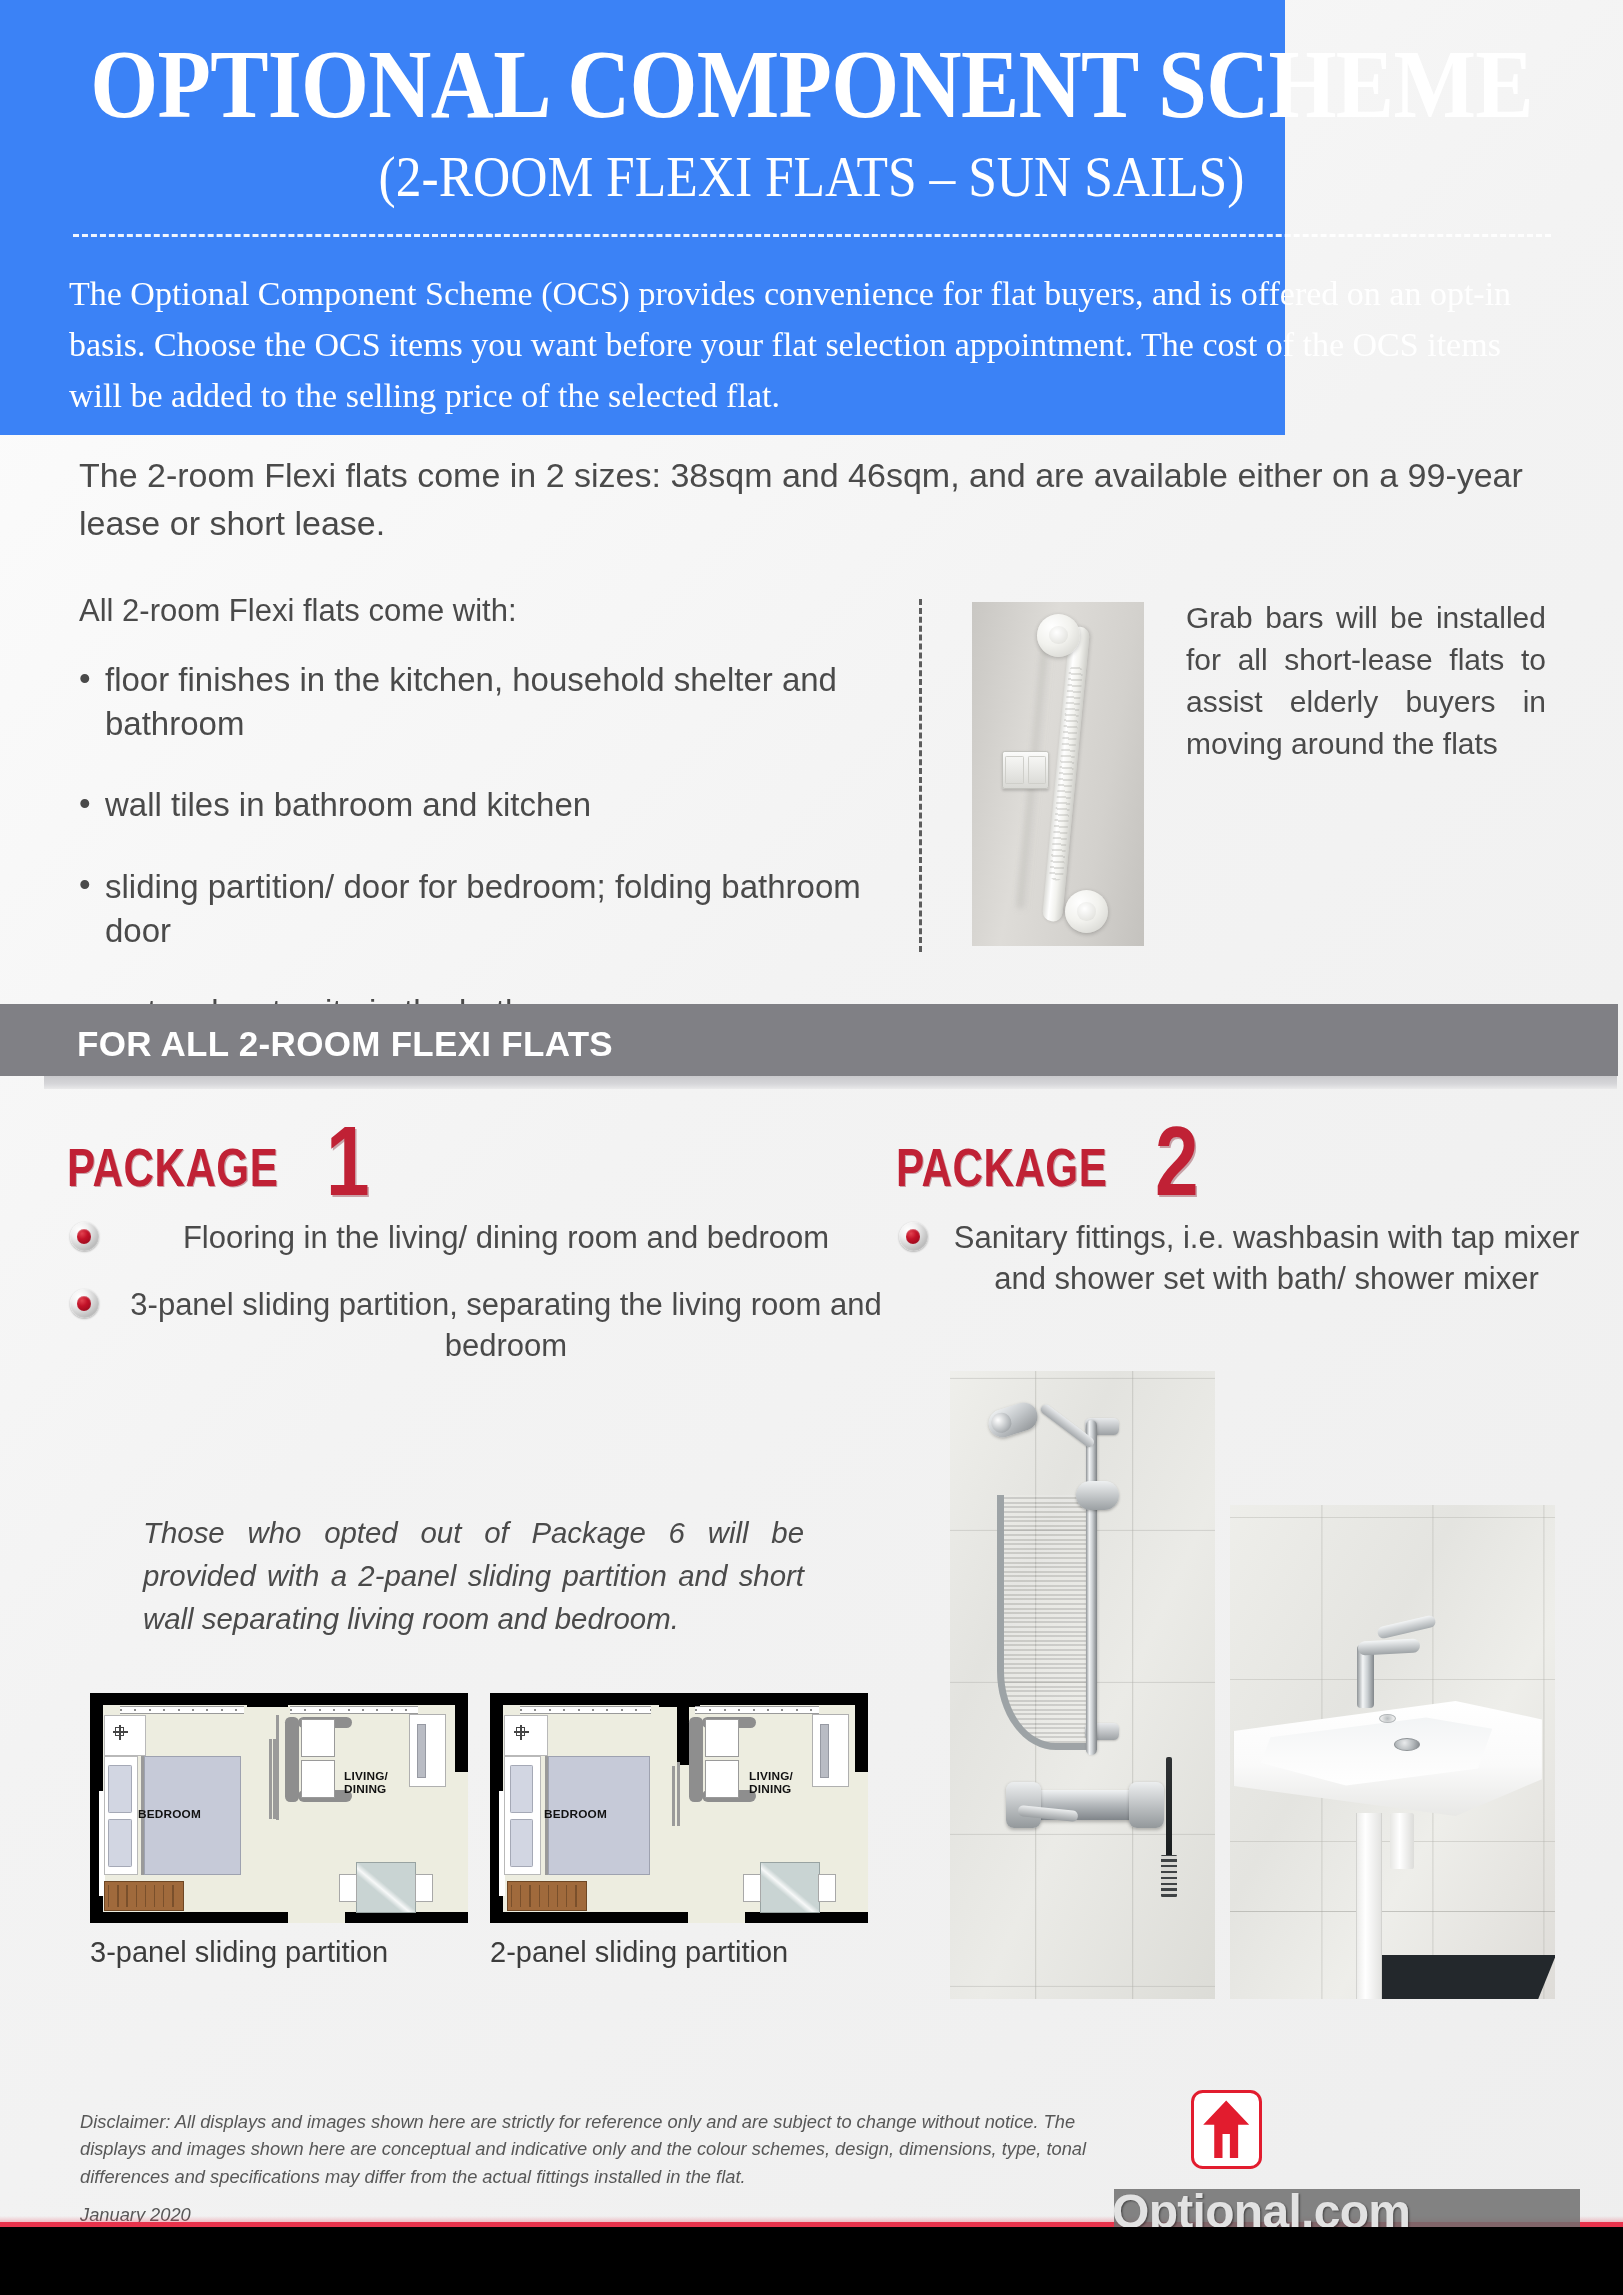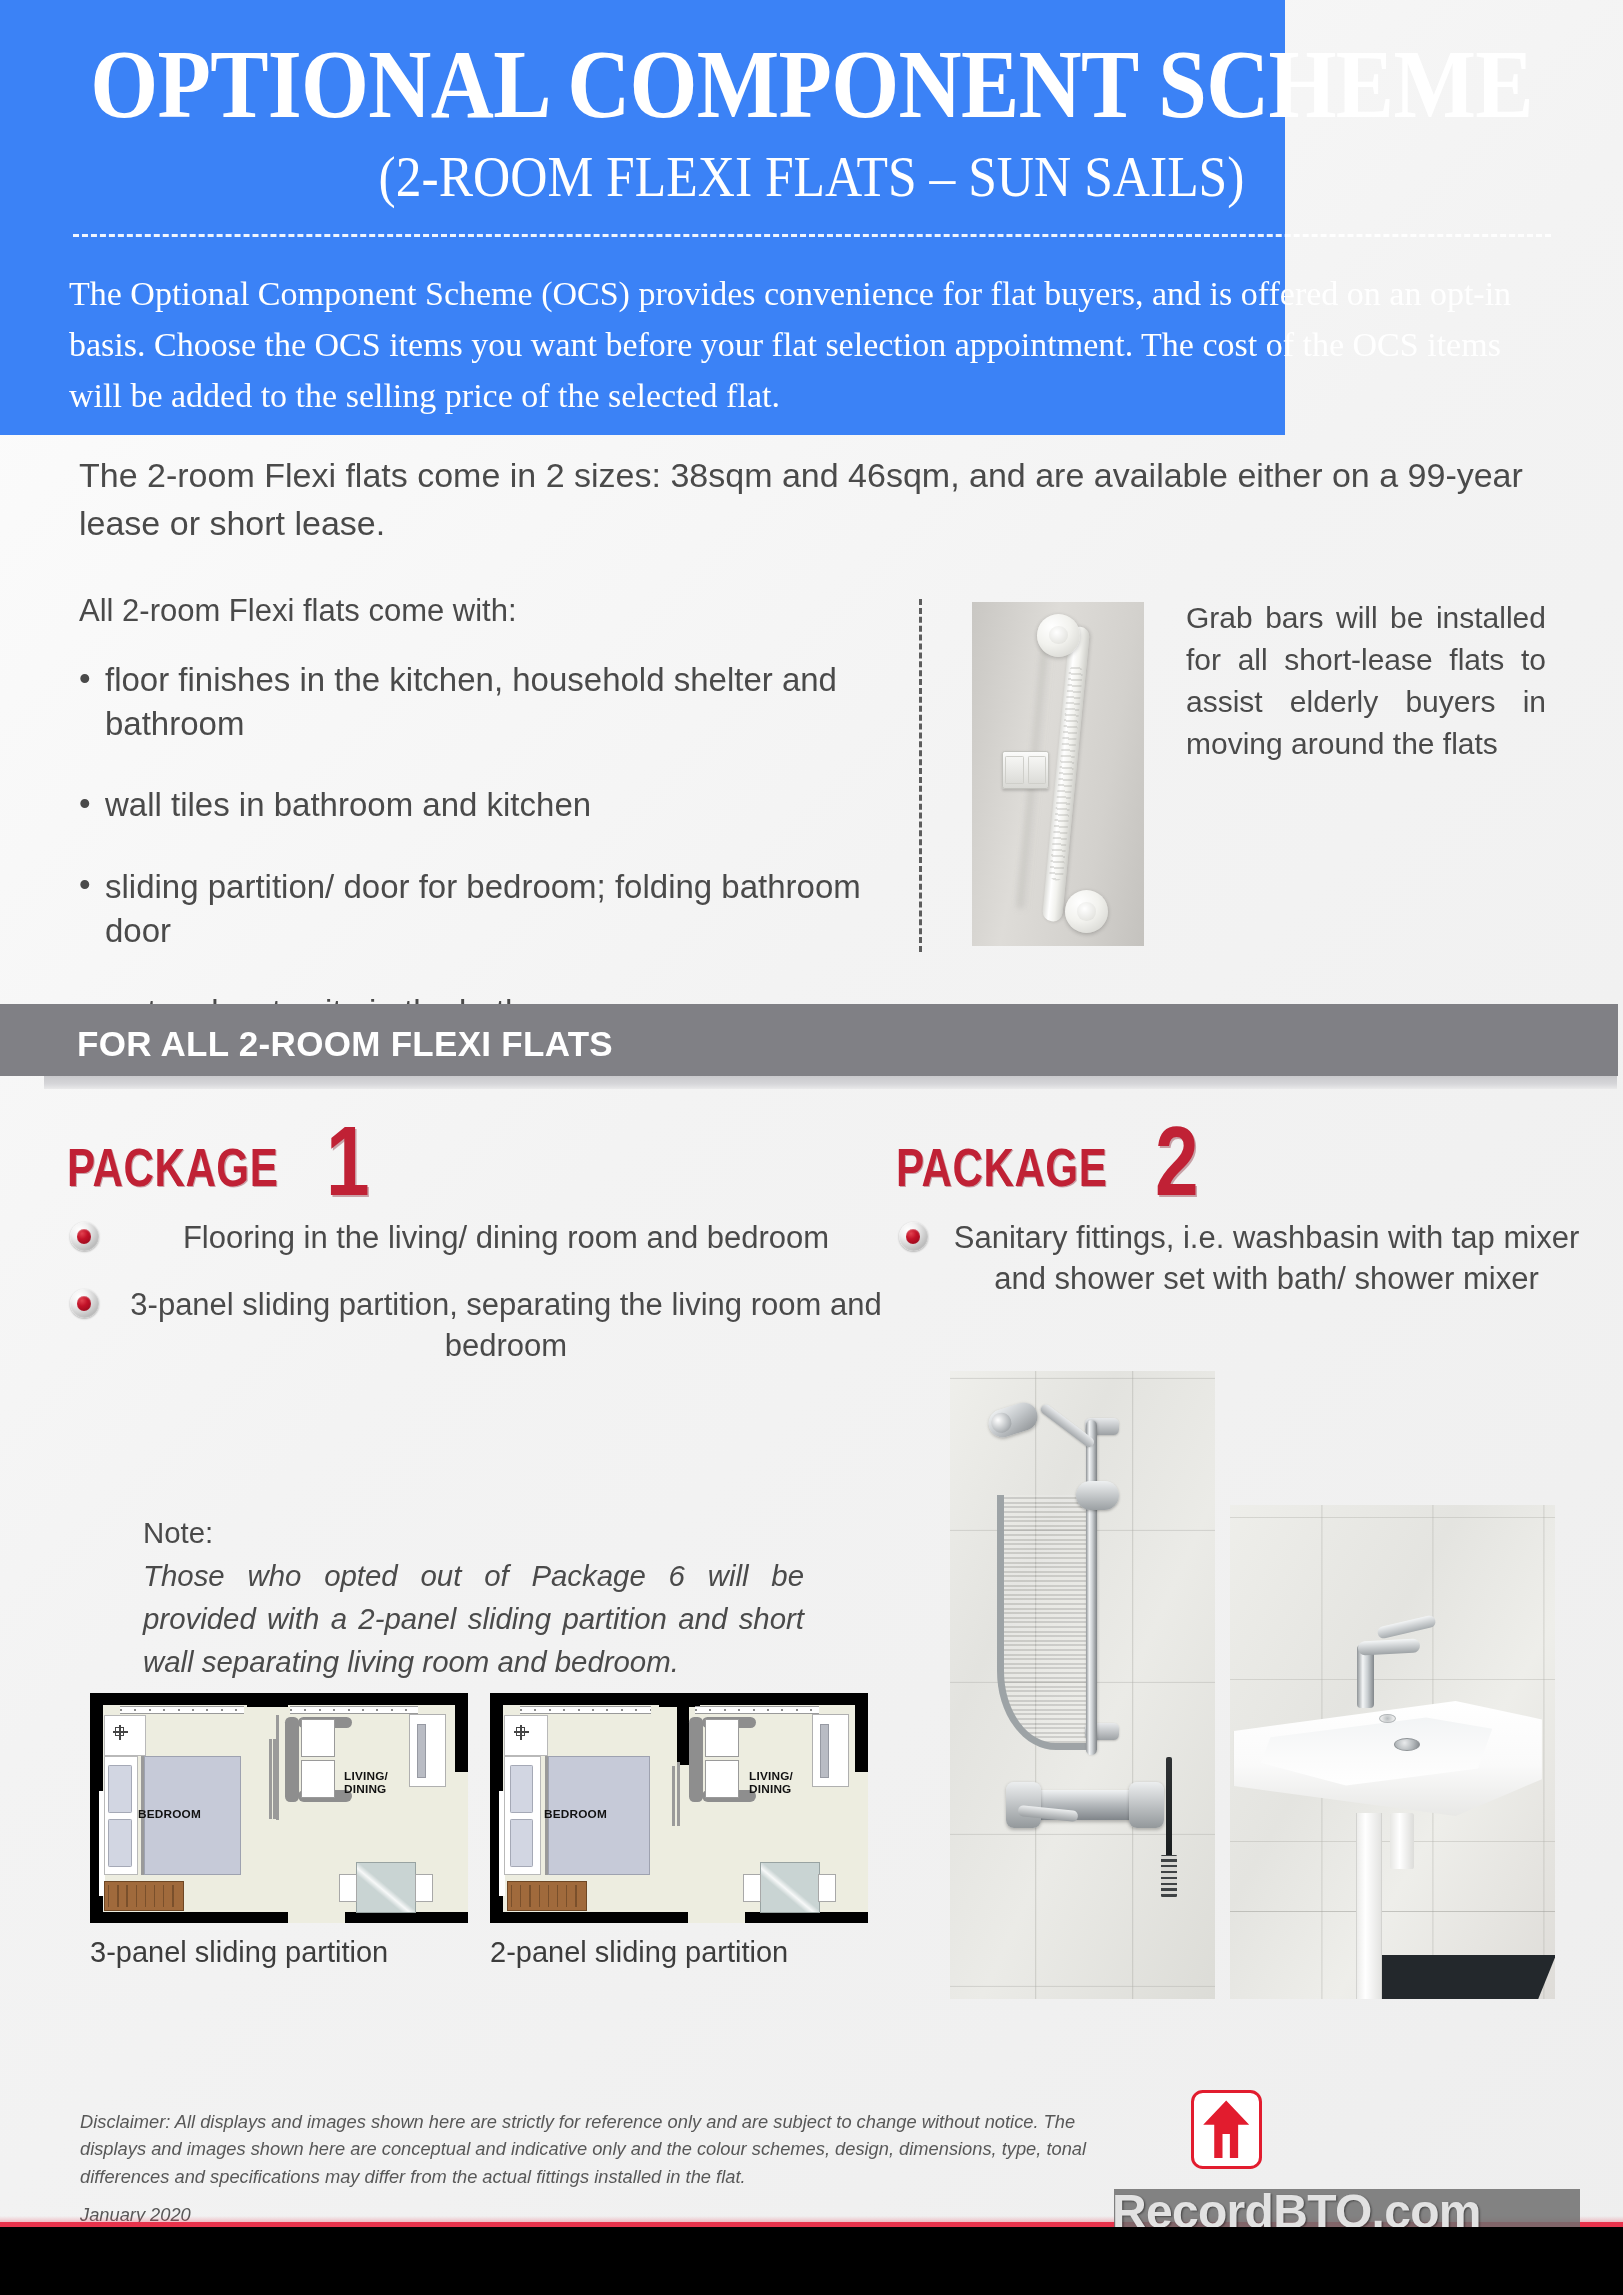--- a/index.html
+++ b/index.html
@@ -471,21 +471,20 @@
   </div>
   <div class="pkg-list">
     <div class="pkg-item">
       <span class="radio-dot"></span>
       <span>Sanitary fittings, i.e. washbasin with tap mixer and shower set with bath/ shower mixer</span>
     </div>
   </div>
 </div>
 
 <div class="note-block">
-  <div class="note-label">Note:</div>
   <div class="note-body">Those who opted out of Package 6 will be provided with a 2-panel sliding partition and short wall separating living room and bedroom.</div>
 </div>
 
 <div class="plans">
 
   <div class="plan a">
     <div class="plan-img">
 
       <div class="wall" style="left:0;top:0;width:378px;height:11.8px;"></div>
       <div class="wall" style="left:0;top:0;width:13px;height:230px;"></div>
@@ -610,15 +609,15 @@
 
 <div class="hdb-logo">
   <div class="hdb-mark">
     <div class="hdb-arrow"></div>
   </div>
 </div>
 
 <div class="redline-glow"></div>
 <div class="redline"></div>
 <div class="wm"></div>
-<div class="wm-text">RecordBTO.com</div>
+<div class="wm-text">Optional.com</div>
 <div class="blackstrip"></div>
 
 
 </body></html>

